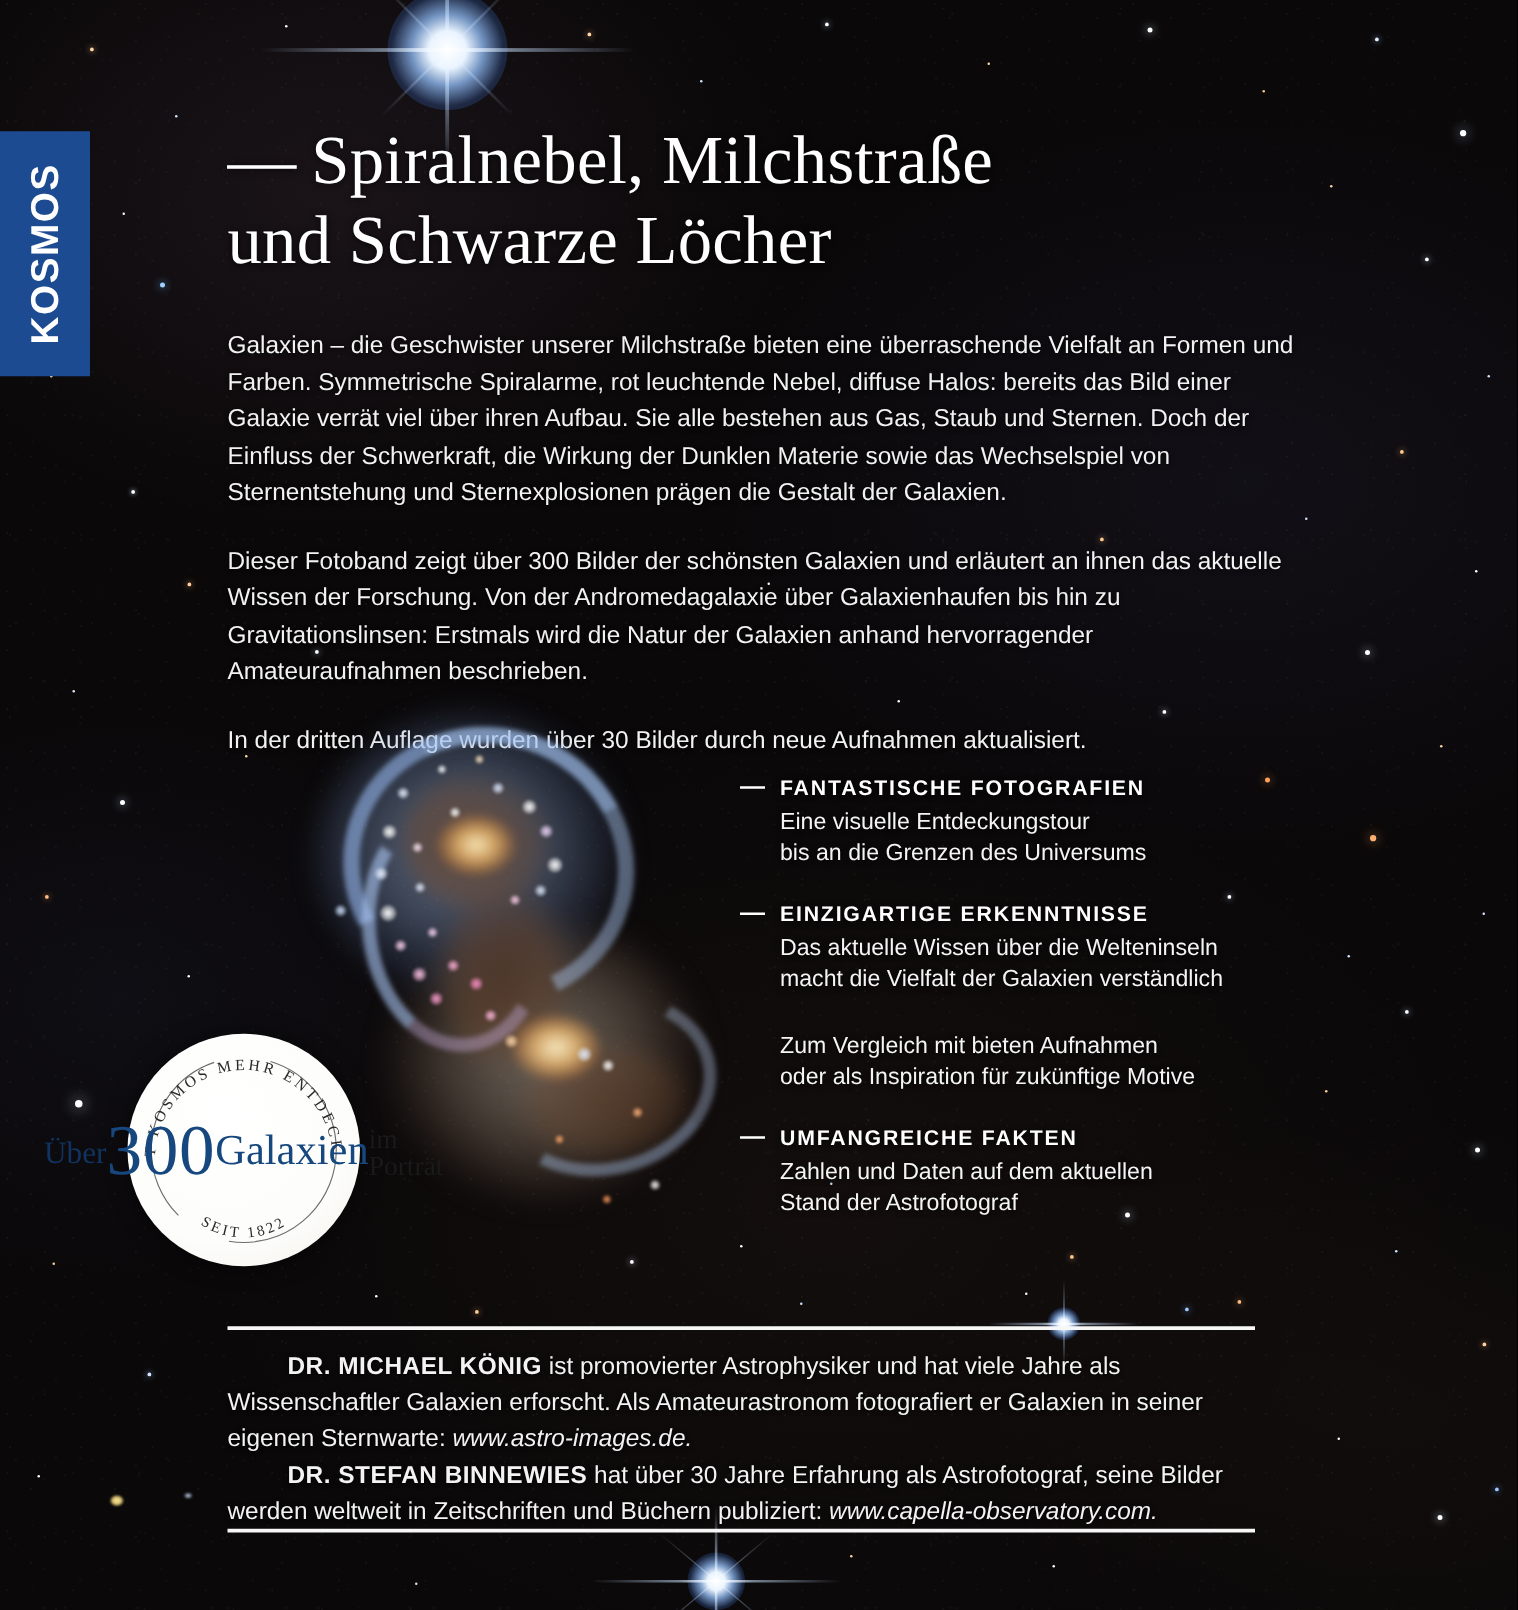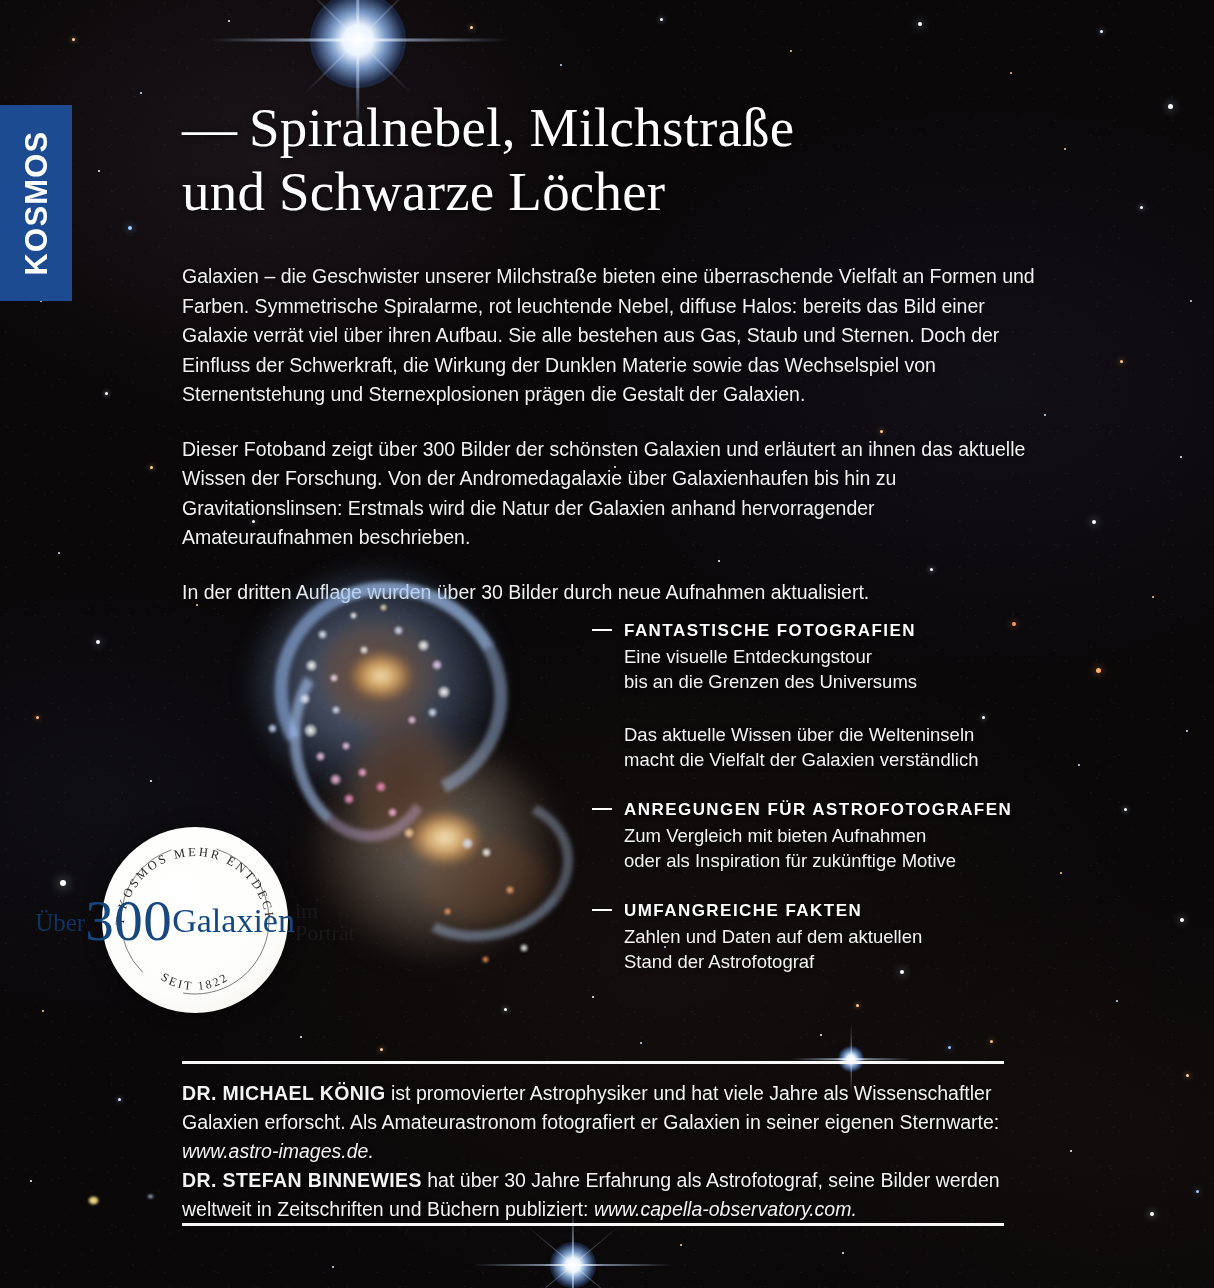--- a/index.html
+++ b/index.html
@@ -311,20 +311,21 @@
     top: 1079px;
     width: 828px;
     color: #f3f3f3;
     font-size: 19.5px;
     line-height: 29px;
     text-shadow: 0 1px 4px rgba(0,0,0,.85);
   }
   .authors .nm {
     font-weight: bold;
     letter-spacing: 0.4px;
+    margin-left: 48px;
   }
   .authors i { font-style: italic; }
   .authors p { margin: 0; }
 </style>
 </head>
 <body>
 
 <div id="cover">
 
   <div class="bg-base"></div>
@@ -494,31 +495,31 @@
         <span class="feature-dash"></span>
         <span>FANTASTISCHE FOTOGRAFIEN</span>
       </div>
       <div class="feature-lines">
         <div>Eine visuelle Entdeckungstour</div>
         <div>bis an die Grenzen des Universums</div>
       </div>
     </div>
 
     <div class="feature">
+      <div class="feature-head">
+        <span class="feature-dash"></span>
+        <span>EINZIGARTIGE ERKENNTNISSE</span>
+      </div>
       <div class="feature-lines">
         <div>Das aktuelle Wissen über die Welteninseln</div>
         <div>macht die Vielfalt der Galaxien verständlich</div>
       </div>
     </div>
 
     <div class="feature">
-      <div class="feature-head">
-        <span class="feature-dash"></span>
-        <span>ANREGUNGEN FÜR ASTROFOTOGRAFEN</span>
-      </div>
       <div class="feature-lines">
         <div>Zum Vergleich mit bieten Aufnahmen</div>
         <div>oder als Inspiration für zukünftige Motive</div>
       </div>
     </div>
 
     <div class="feature">
       <div class="feature-head">
         <span class="feature-dash"></span>
         <span>UMFANGREICHE FAKTEN</span>

